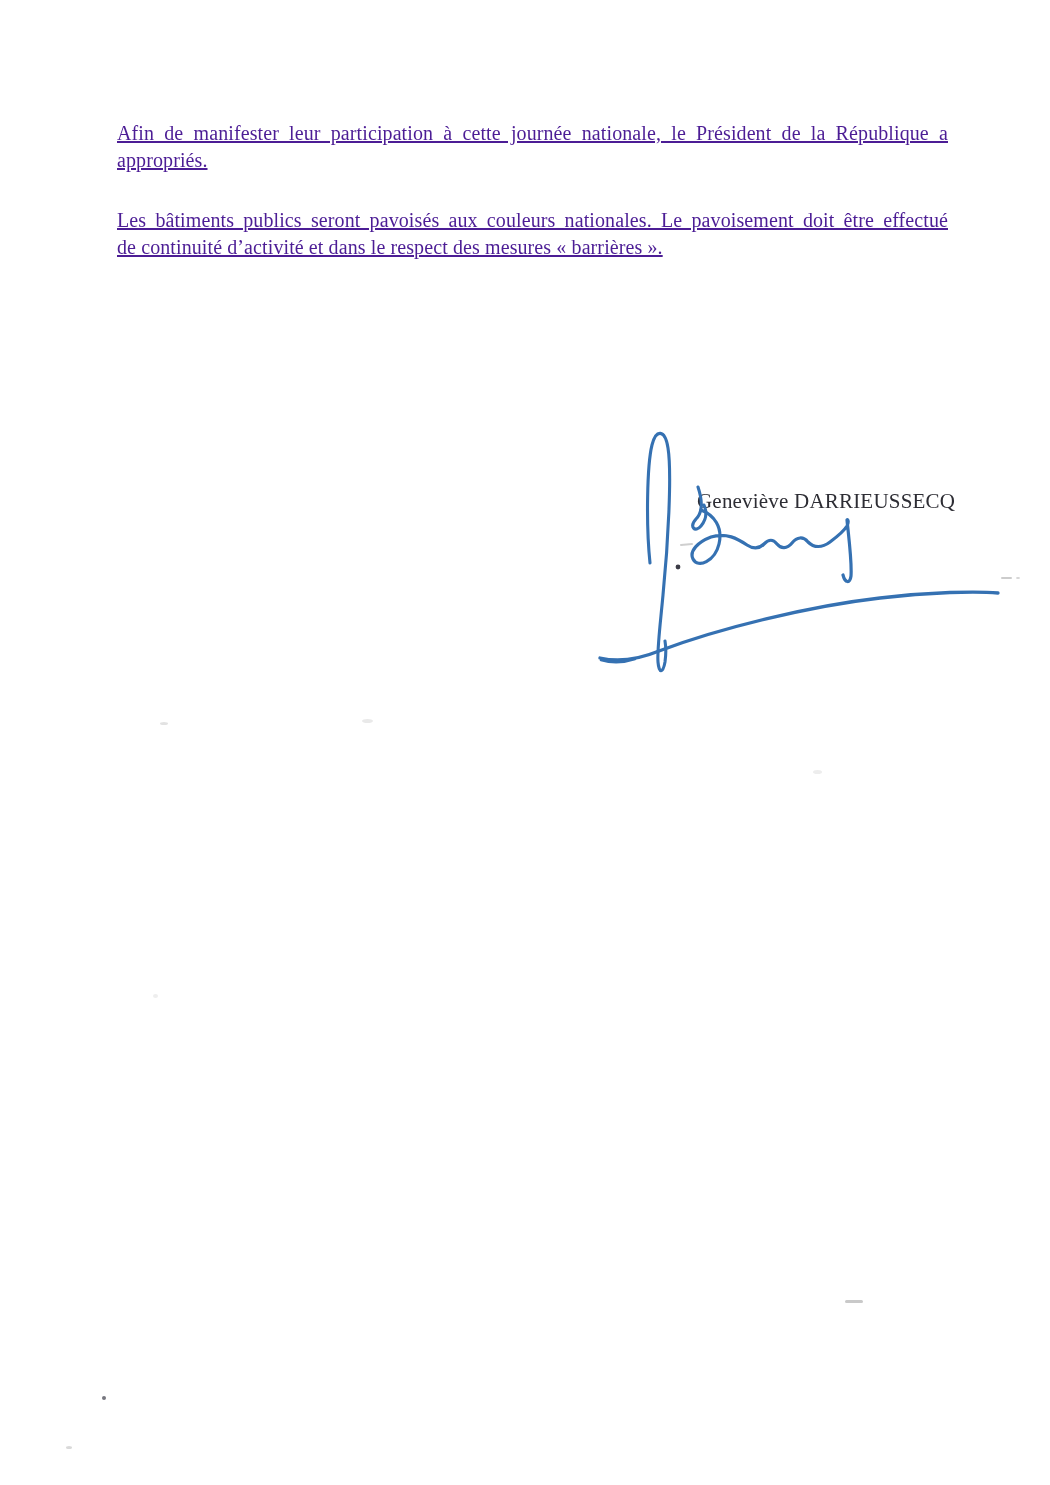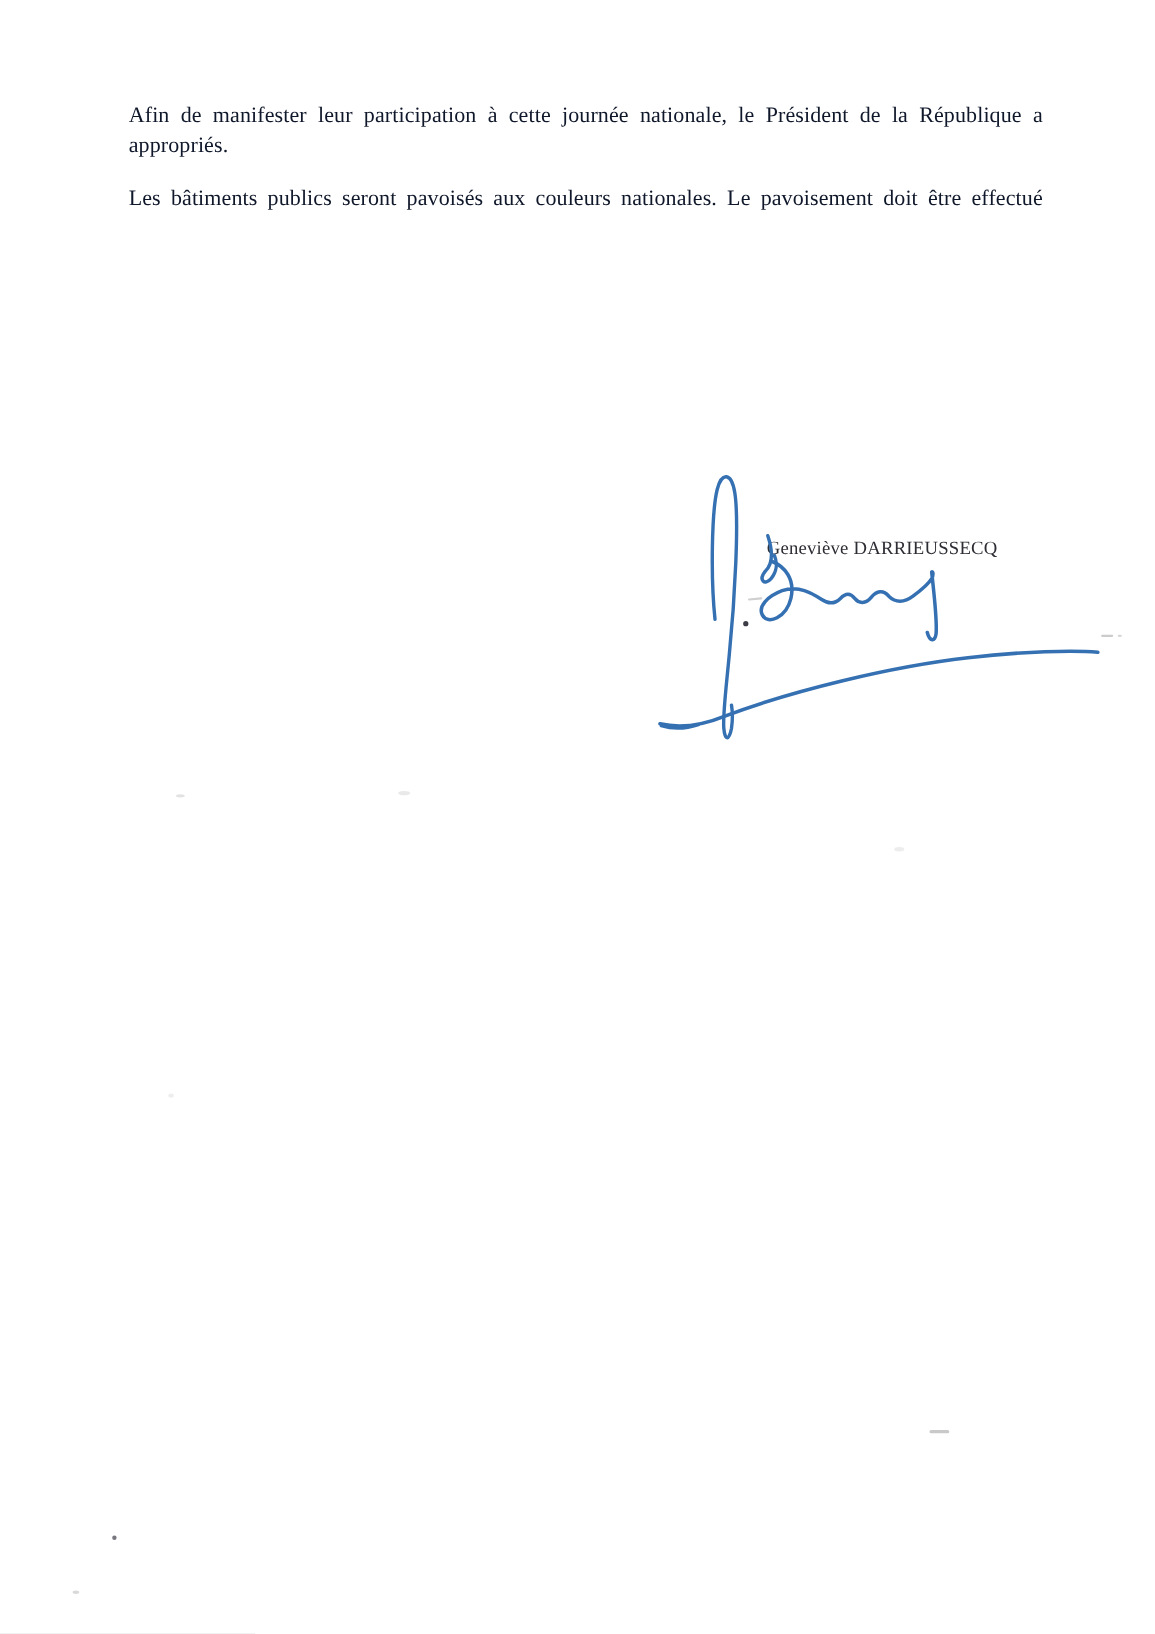--- a/index.html
+++ b/index.html
@@ -12,44 +12,45 @@
     width: 1050px;
     height: 1485px;
     margin: 0 auto;
     background: #ffffff;
     overflow: hidden;
     font-family: "Liberation Serif", "DejaVu Serif", serif;
   }
   .textblock {
     position: absolute;
     left: 117px;
-    top: 92px;
+    top: 120px;
     width: 831px;
-    color: #0f172a;
+    color: #4c1d95;
     font-size: 20px;
+    text-decoration: underline;
   }
   .para { margin: 0; padding: 0; }
-  .para + .para { margin-top: 21px; }
+  .para + .para { margin-top: 33px; }
   .jline {
     display: block;
     line-height: 27px;
     text-align: justify;
     text-align-last: justify;
     white-space: normal;
     letter-spacing: 0.1px;
   }
   .jline.lastline {
     text-align: center;
     text-align-last: left;
   }
   .sig-name {
     position: absolute;
     left: 697px;
     top: 489px;
-    font-size: 17px;
+    font-size: 21px;
     letter-spacing: 0.2px;
     color: #2d2d34;
     white-space: nowrap;
   }
   .sig-svg {
     position: absolute;
     left: 575px;
     top: 415px;
     width: 460px;
     height: 280px;
@@ -74,20 +75,21 @@
 
 <div class="page">
 
   <div class="textblock">
     <p class="para">
       <span class="jline">Afin de manifester leur participation à cette journée nationale, le Président de la République a</span>
       <span class="jline lastline">appropriés.</span>
     </p>
     <p class="para">
       <span class="jline">Les bâtiments publics seront pavoisés aux couleurs nationales. Le pavoisement doit être effectué</span>
+      <span class="jline lastline">de continuité d’activité et dans le respect des mesures « barrières ».</span>
     </p>
   </div>
 
   <span class="sig-name">Geneviève DARRIEUSSECQ</span>
 
   <svg class="sig-svg" viewBox="0 0 460 280" xmlns="http://www.w3.org/2000/svg">
 
     <path d="M 75,148 C 71,110 72,50 77,30 C 81,14 90,14 93,33 C 97,58 93,130 88,180 C 85,212 82,235 83,247 C 84,259 88,258 90,247 C 91,240 91,232 90,226" fill="none" stroke="#3571b2" stroke-width="3.1" stroke-linecap="round" stroke-linejoin="round"></path>
 
     <path d="M 123,72 C 127,84 128,97 121,104 C 114,112 120,118 126,111 C 131,105 132,97 129,90" fill="none" stroke="#3571b2" stroke-width="3.1" stroke-linecap="round" stroke-linejoin="round"></path>

